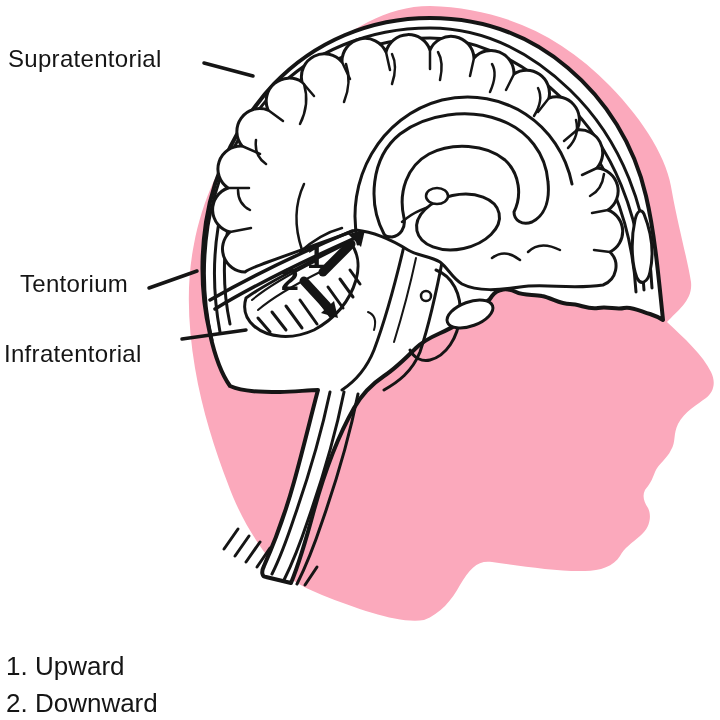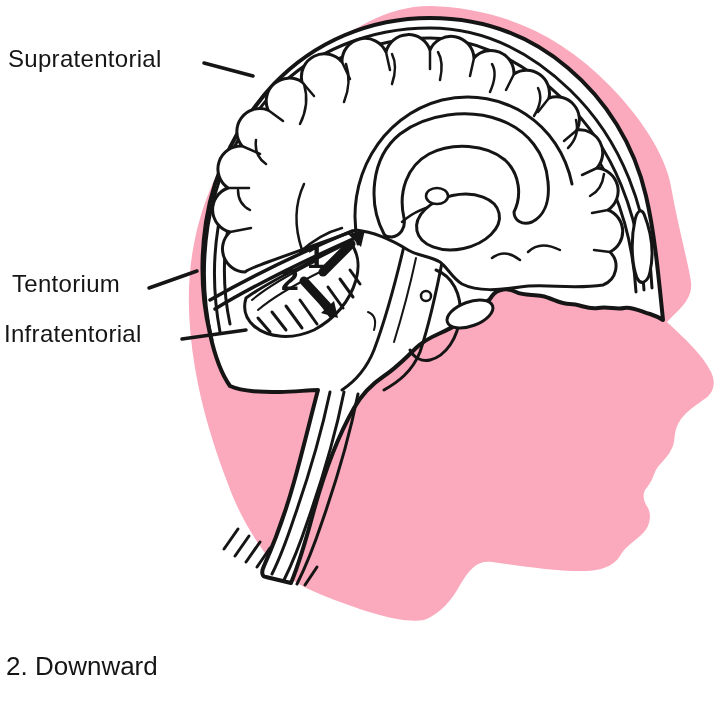--- a/index.html
+++ b/index.html
@@ -220,19 +220,20 @@
     <text class="marker-num" x="290" y="290">2</text>
 
     <g class="ln w35">
       <path d="M 204 63 L 253 76"></path>
       <path d="M 149 288 L 197 271"></path>
       <path d="M 182 339 L 246 330"></path>
     </g>
   </svg>
 
   <div class="anno" style="left:8px;top:45px">Supratentorial</div>
-  <div class="anno" style="left:12px;top:270px">Tentorium</div>
-  <div class="anno" style="left:4px;top:320px">Infratentorial</div>
+  <div class="anno" style="left:20px;top:270px">Tentorium</div>
+  <div class="anno" style="left:4px;top:340px">Infratentorial</div>
 
   <div class="legend">
+    <div>1. Upward</div>
     <div>2. Downward</div>
   </div>
 </div>
 
 </body></html>

